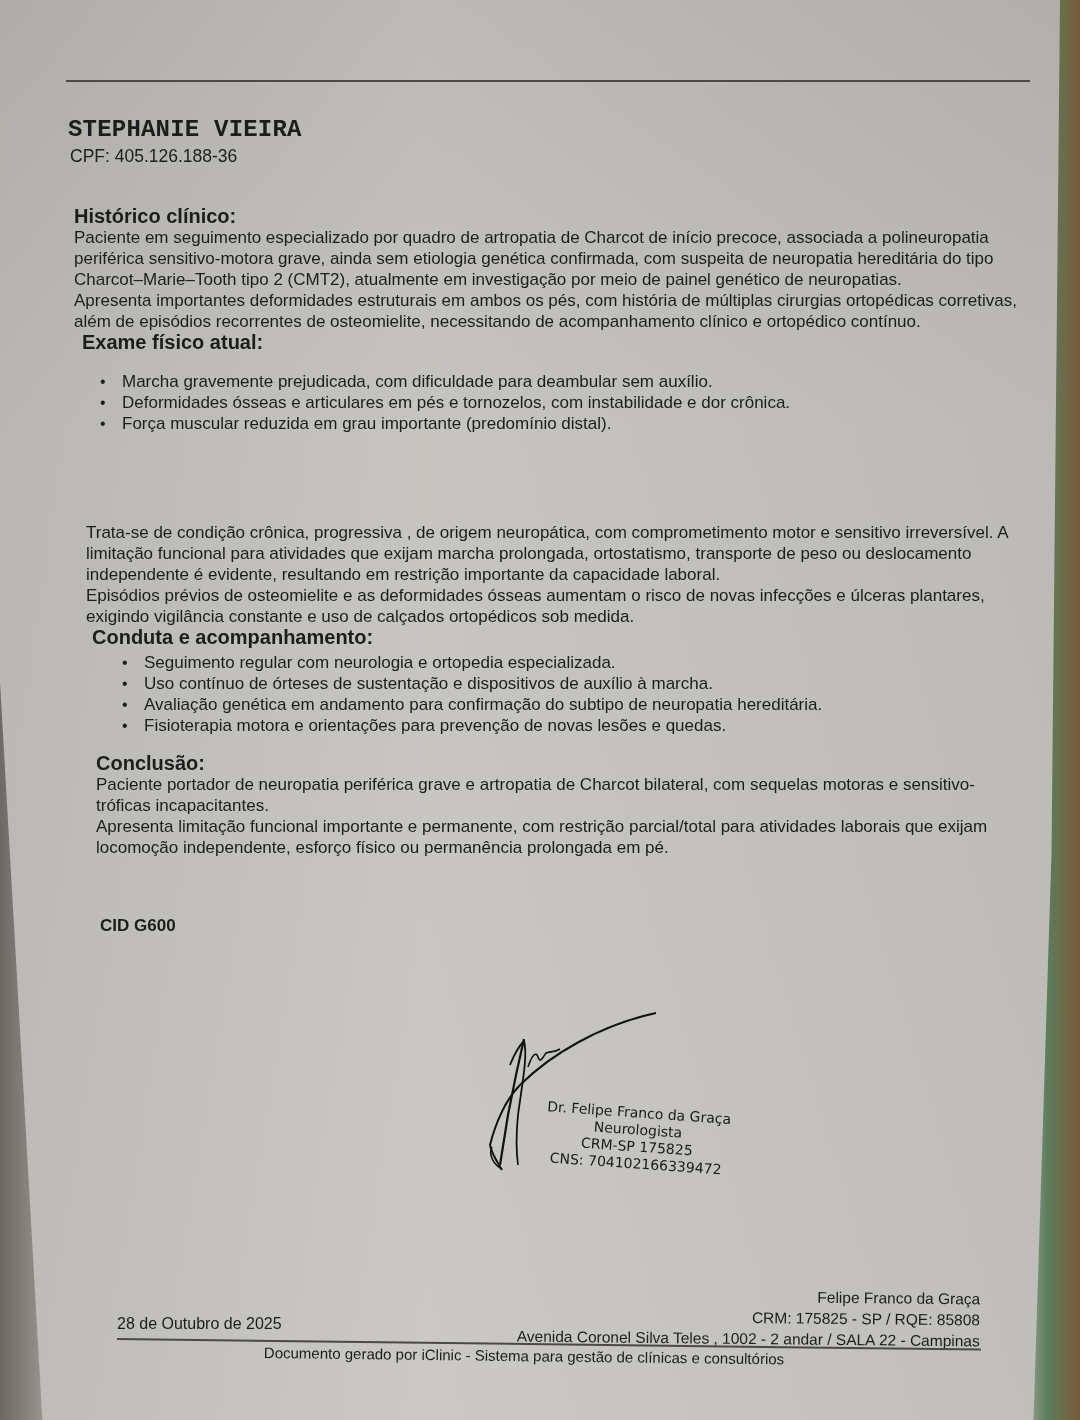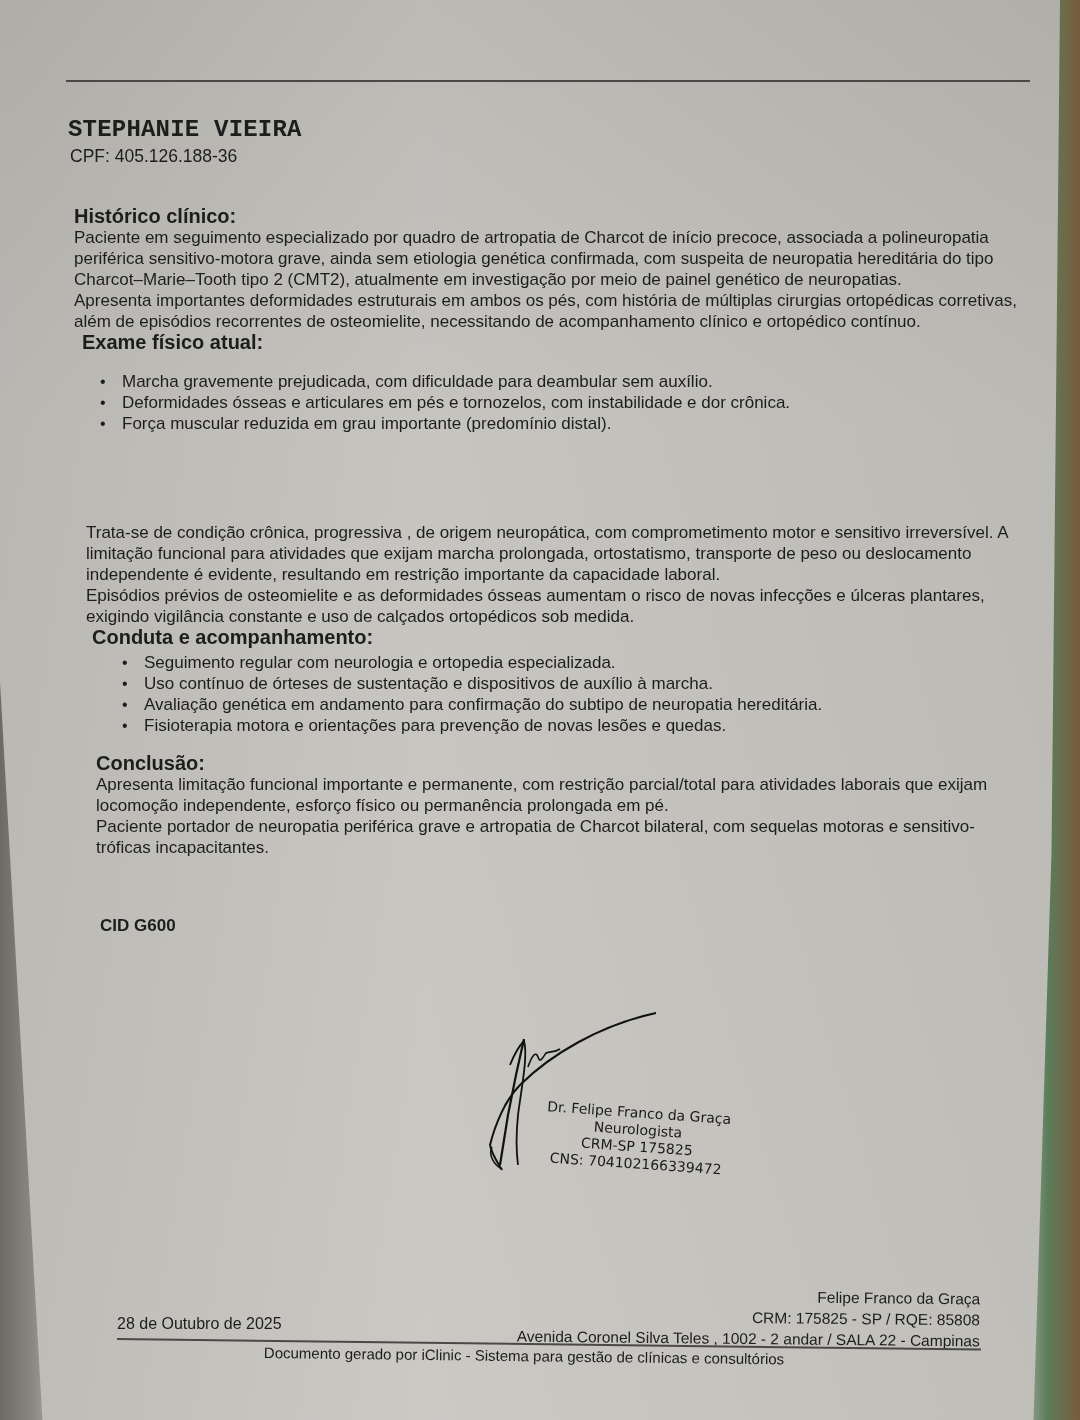--- a/index.html
+++ b/index.html
@@ -69,22 +69,22 @@
   <ul style="margin-top:4px">
       <li><span>Seguimento regular com neurologia e ortopedia especializada.</span></li>
       <li><span>Uso contínuo de órteses de sustentação e dispositivos de auxílio à marcha.</span></li>
       <li><span>Avaliação genética em andamento para confirmação do subtipo de neuropatia hereditária.</span></li>
       <li><span>Fisioterapia motora e orientações para prevenção de novas lesões e quedas.</span></li>
     </ul>
 </div>
 
 <div class="block sec3">
   <h3>Conclusão:</h3>
+  <p><span>Paciente portador de </span><b>neuropatia periférica grave e artropatia de Charcot bilateral</b><span>, com sequelas motoras e sensitivo-tróficas incapacitantes.</span></p>
   <p><span>Apresenta </span><b>limitação funcional importante e permanente</b><span>, com </span><b>restrição parcial/total para atividades laborais que exijam locomoção independente, esforço físico ou permanência prolongada em pé.</b></p>
-  <p><span>Paciente portador de </span><b>neuropatia periférica grave e artropatia de Charcot bilateral</b><span>, com sequelas motoras e sensitivo-tróficas incapacitantes.</span></p>
 </div>
 
 <div class="abs cid">CID G600</div>
 
 <div class="abs sig-wrap">
   <svg width="280" height="190" viewBox="0 0 280 190">
     <path d="M176 8 C120 20, 70 50, 40 80 C25 95, 15 120, 10 140 C12 150, 18 158, 22 165" fill="none" stroke="#111" stroke-width="2"></path>
     <path d="M44 34 L36 70 L28 110 L20 160" fill="none" stroke="#111" stroke-width="2.2"></path>
     <path d="M30 60 C34 50, 40 40, 44 36 C48 50, 42 80, 38 110 C36 130, 36 145, 38 160" fill="none" stroke="#111" stroke-width="1.8"></path>
     <path d="M48 62 C52 50, 56 46, 58 52 C60 58, 62 54, 66 48 C70 46, 74 48, 80 44" fill="none" stroke="#111" stroke-width="1.6"></path>

